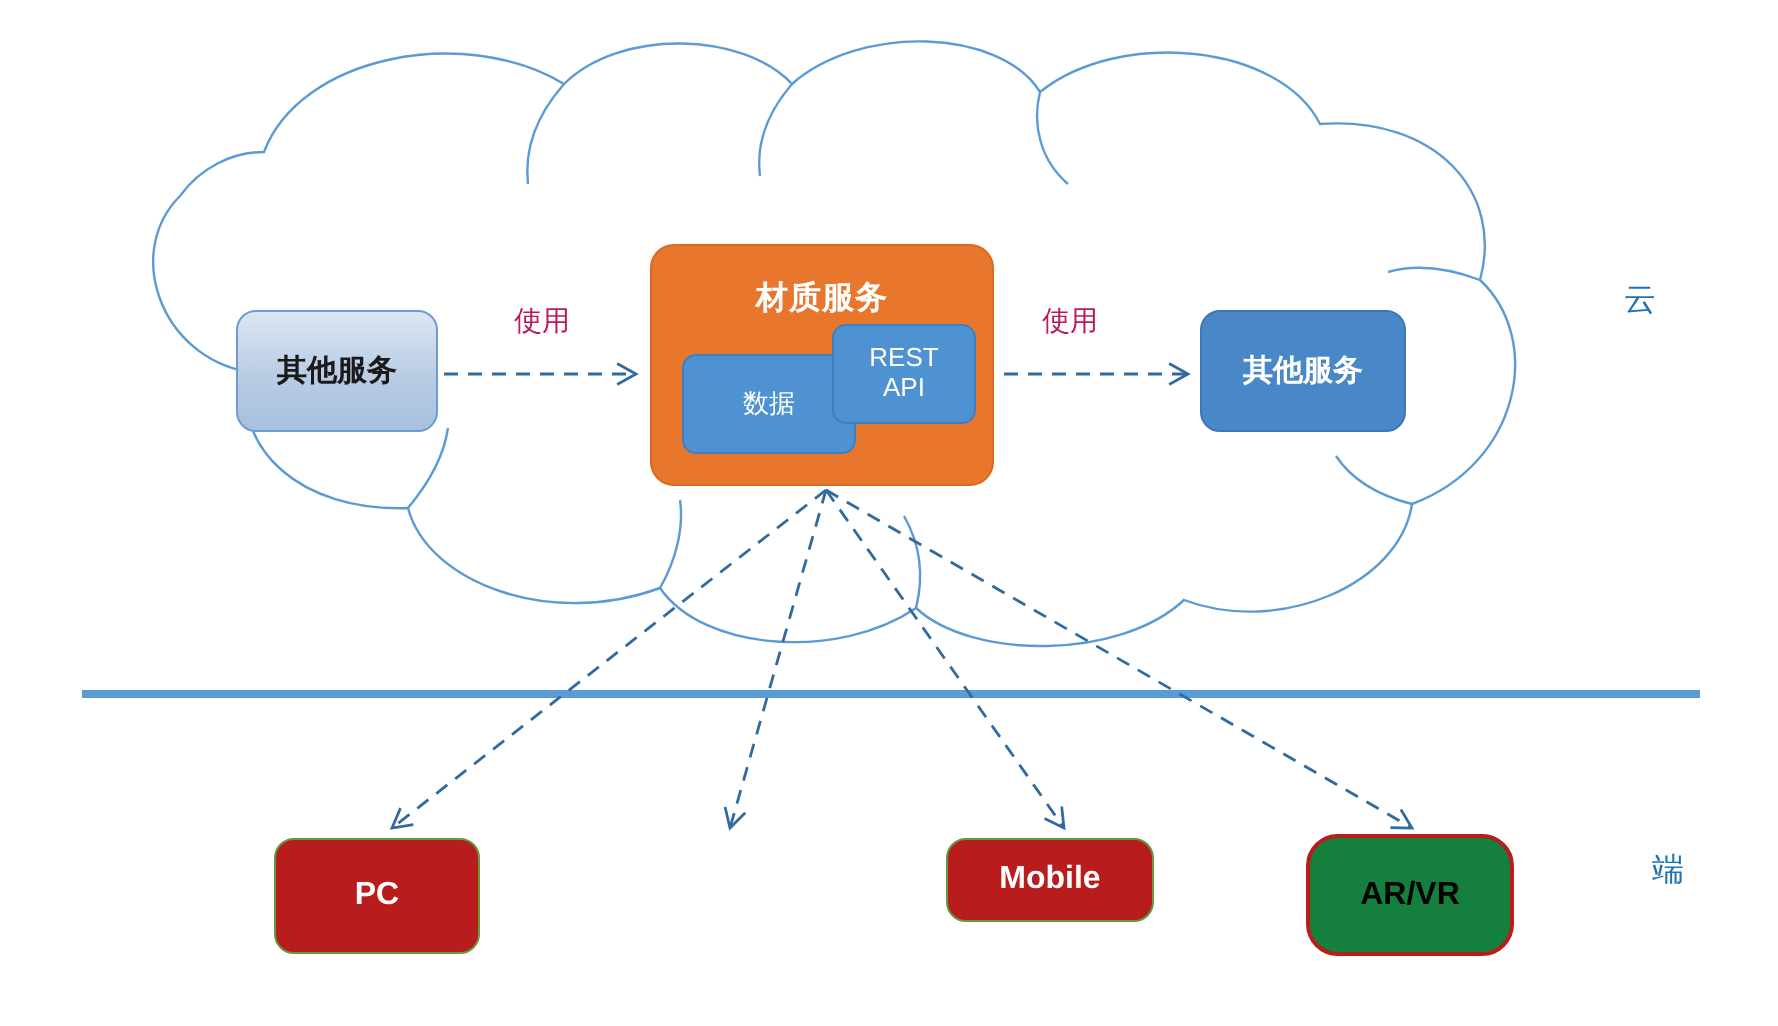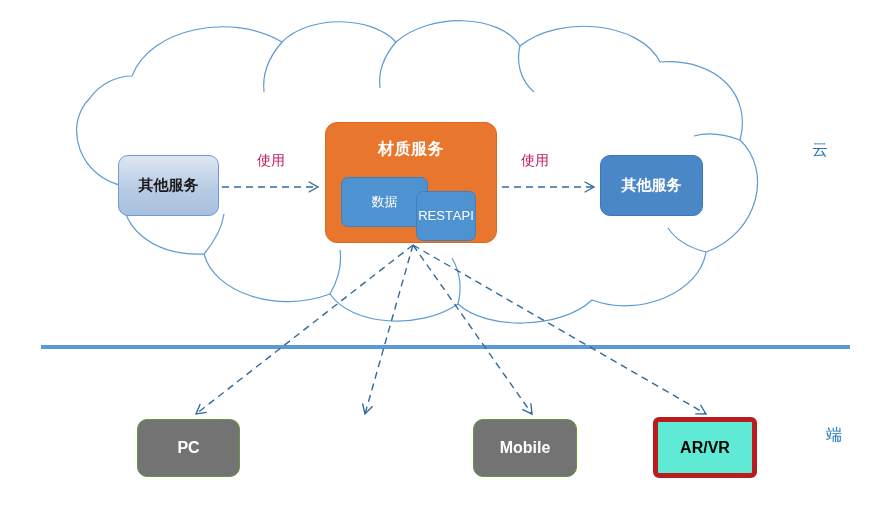--- a/index.html
+++ b/index.html
@@ -78,31 +78,31 @@
     background: #4f92d2;
     border: 1px solid #3f7fbe;
     border-radius: 7px;
     color: #ffffff;
     font-size: 13px;
     line-height: 1.15;
   }
 
   
   .box-green {
-    background: #737373;
+    background: #b91c1c;
     border: 1px solid #619c3e;
     border-radius: 10px;
     color: #ffffff;
     font-weight: bold;
     font-size: 16px;
   }
   .box-green-light {
-    background: #5eead4;
-    border: 5px solid #b91c1c;
-    border-radius: 6px;
+    background: #15803d;
+    border: 2px solid #b91c1c;
+    border-radius: 16px;
     color: #000000;
     font-weight: bold;
     font-size: 16px;
   }
 
   
   .edge-label {
     position: absolute;
     color: #be185d;
     font-size: 14px;
@@ -183,32 +183,32 @@
     <span>其他服务</span>
   </div>
 
   <div class="node box-orange" style="left:325px; top:122px; width:172px; height:121px;">
     <div class="orange-title">材质服务</div>
 
     <div class="node box-subblue" style="left:15px; top:54px; width:87px; height:50px;justify-content:center;">
       <span>数据</span>
     </div>
 
-    <div class="node box-subblue" style="left:90px; top:68px; width:60px; height:50px; flex-direction:row;">
+    <div class="node box-subblue" style="left:90px; top:39px; width:72px; height:50px; flex-direction:column;">
       <span>REST</span>
       <span>API</span>
     </div>
   </div>
 
   <div class="node box-green" style="left:137px; top:419px; width:103px; height:58px;">
     <span>PC</span>
   </div>
 
 
-  <div class="node box-green" style="left:473px; top:419px; width:104px; height:58px;align-items:center;">
+  <div class="node box-green" style="left:473px; top:419px; width:104px; height:42px;align-items:center;">
     <span>Mobile</span>
   </div>
 
   <div class="node box-green-light" style="left:653px; top:417px; width:104px; height:61px;">
     <span>AR/VR</span>
   </div>
 
 </div>
 
 </body></html>

